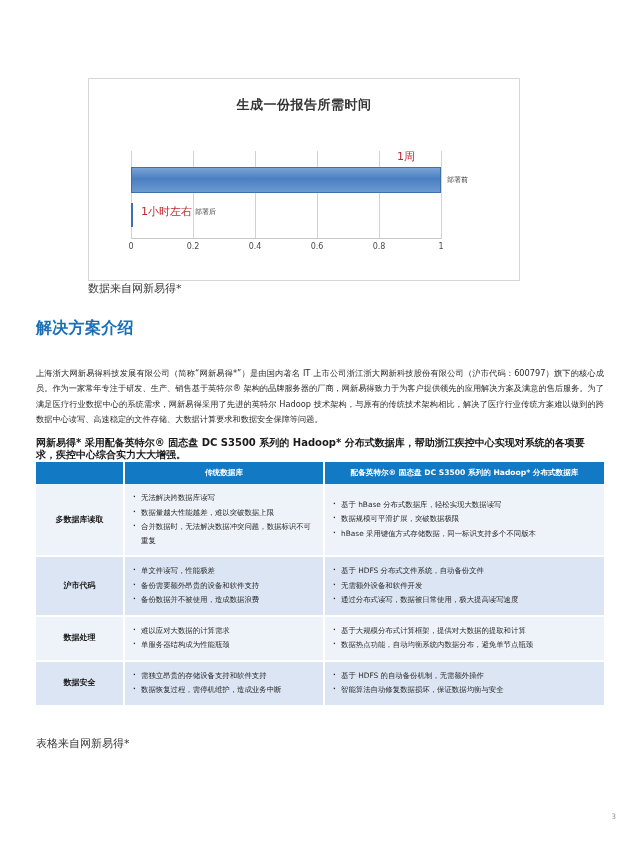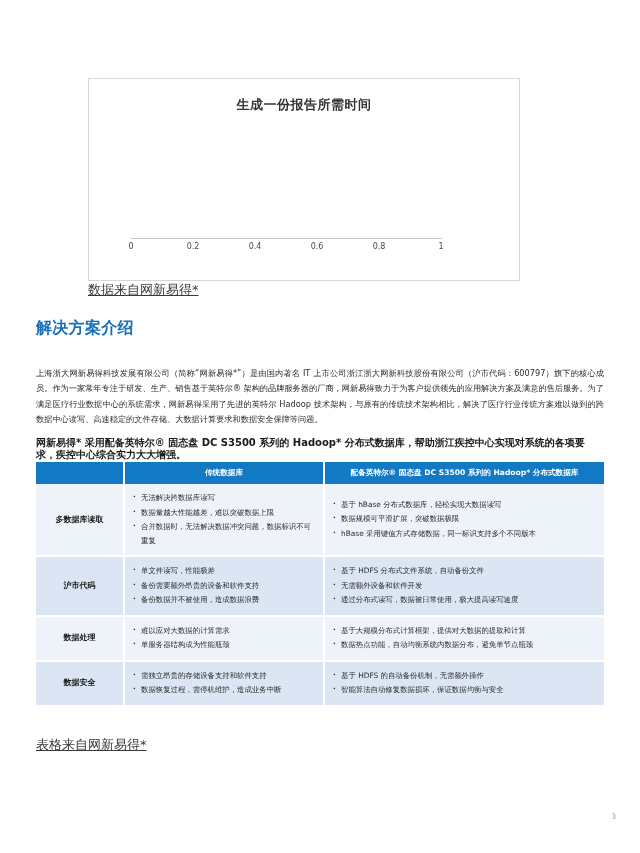--- a/index.html
+++ b/index.html
@@ -112,23 +112,22 @@
   .tick {
     position: absolute;
     font-size: 8px;
     color: #4a4a4a;
     transform: translateX(-50%);
   }
 
   
   .caption {
     position: absolute;
-    font-size: 13px;
+    font-size: 11px;
     color: #3a3a3a;
-    text-decoration: underline;
   }
   .caption-chart { left: 88px; top: 281px; }
   .caption-table { left: 36px; top: 700px; margin-top: 36px; }
 
   
   .section-heading {
     position: absolute;
     left: 36px;
     top: 318px;
     font-size: 16px;
@@ -229,20 +228,37 @@
   }
 </style>
 </head>
 <body>
 
 <div class="page">
 
   <div class="chart-card">
     <div class="chart-title">生成一份报告所需时间</div>
 
+    <div class="plot-area">
+      <div class="gridline" style="left:0px;"></div>
+      <div class="gridline" style="left:62px;"></div>
+      <div class="gridline" style="left:124px;"></div>
+      <div class="gridline" style="left:186px;"></div>
+      <div class="gridline" style="left:248px;"></div>
+      <div class="gridline" style="left:310px;"></div>
+
+      <div class="bar bar-before" style="width:310px;"></div>
+      <div class="bar bar-after"></div>
+
+      <div class="value-label val-before">1周</div>
+      <div class="value-label val-after">1小时左右</div>
+
+      <div class="bar-series-label lbl-before">部署前</div>
+      <div class="bar-series-label lbl-after">部署后</div>
+    </div>
 
     <div class="axis-line"></div>
     <div class="tick-labels">
       <span class="tick" style="left:0px;">0</span>
       <span class="tick" style="left:62px;">0.2</span>
       <span class="tick" style="left:124px;">0.4</span>
       <span class="tick" style="left:186px;">0.6</span>
       <span class="tick" style="left:248px;">0.8</span>
       <span class="tick" style="left:310px;">1</span>
     </div>

